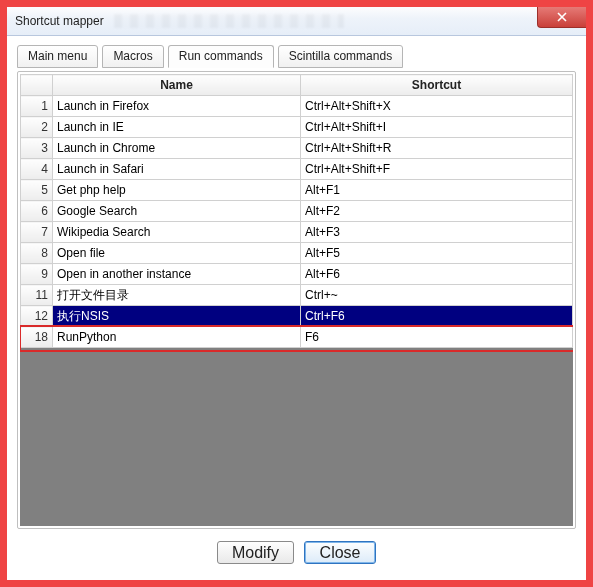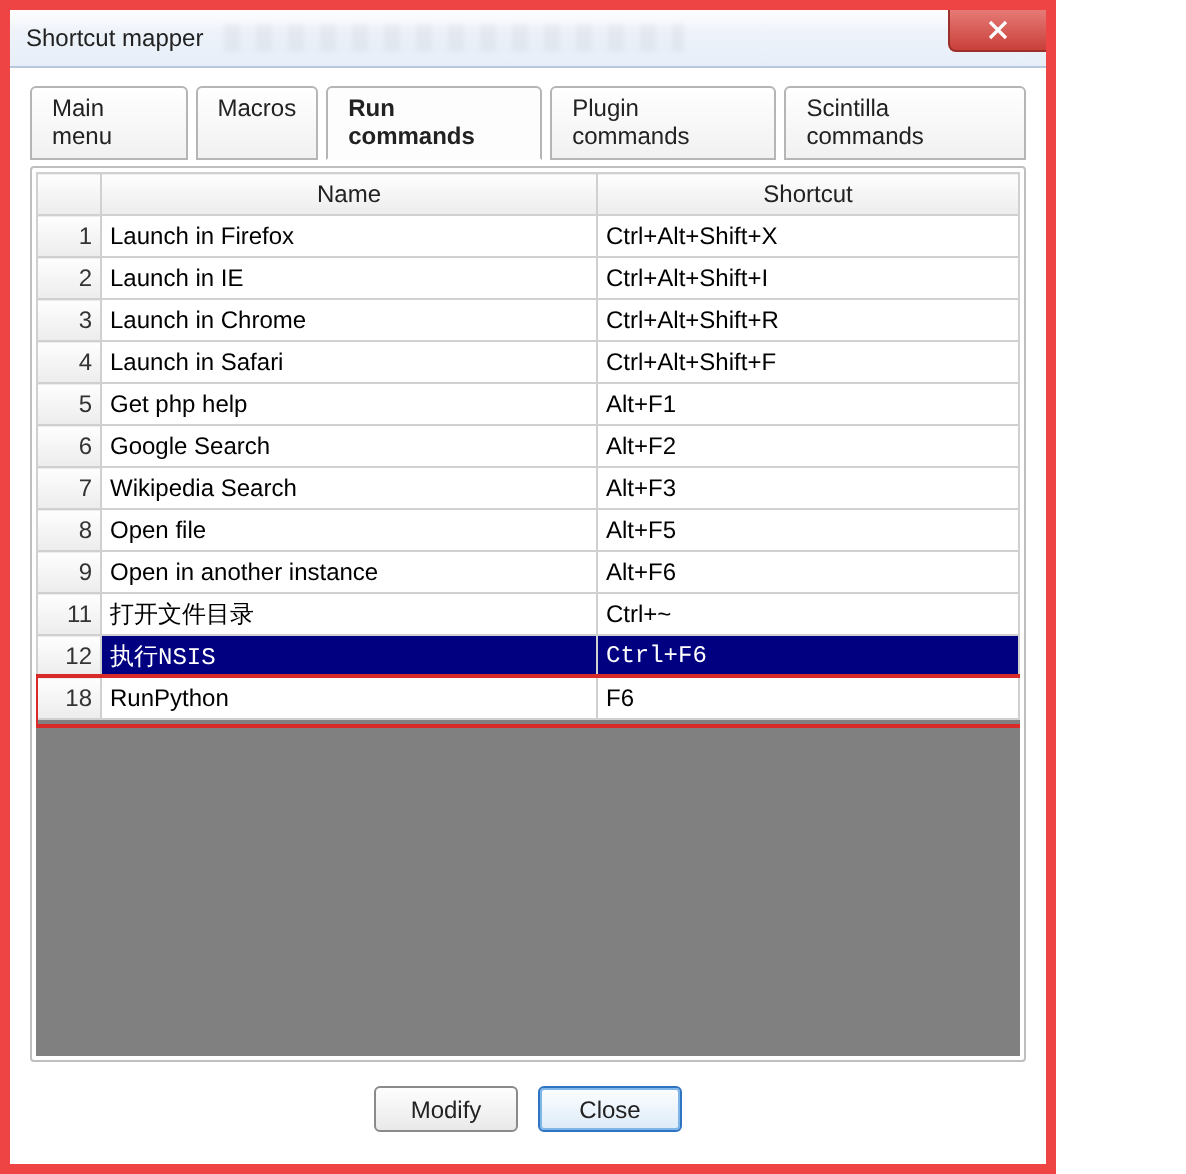--- a/index.html
+++ b/index.html
@@ -4,22 +4,22 @@
 <style>
   html, body {
     margin: 0; padding: 0;
     width: 593px; height: 587px;
     font-family: "Segoe UI", Tahoma, sans-serif;
     font-size: 12px;
     background: #fff;
     overflow: hidden;
   }
   .window {
-    width: 528px; height: 587px;
-    border: 5px solid #ef4444;
+    width: 593px; height: 587px;
+    border: 7px solid #ef4444;
     box-sizing: border-box;
     display: flex; flex-direction: column;
     background: #fff;
   }
   .titlebar {
     height: 28px;
     background: linear-gradient(to bottom, #fdfdfe, #eef3fa 40%, #e6eef8);
     border-bottom: 1px solid #b8c7de;
     display: flex; align-items: center;
     padding: 0 0 0 8px;
@@ -64,21 +64,20 @@
     background: linear-gradient(to bottom, #fff, #f1f1f1);
     color: #222;
     position: relative;
     top: 1px;
     cursor: default;
   }
   .tab.active {
     background: #fdfdfd;
     border-bottom-color: #fdfdfd;
     z-index: 2;
-    font-weight: bold;
   }
 
   .grid-wrap {
     flex: 1;
     border: 1px solid #bfbfbf;
     border-radius: 2px;
     padding: 2px;
     display: flex;
   }
   .grid-area {
@@ -95,53 +94,53 @@
   }
   table.grid th, table.grid td {
     border: 1px solid #d0d0d0;
     padding: 0 4px;
     height: 20px;
     font-size: 12px;
     white-space: nowrap; overflow: hidden; text-overflow: ellipsis;
   }
   table.grid th {
     background: linear-gradient(to bottom, #fefefe, #ececec);
-    font-weight: normal;
+    font-weight: bold;
     text-align: center;
     color: #222;
   }
   col.num { width: 32px; }
   col.namec { width: 248px; }
   td.num {
     text-align: right;
     background: linear-gradient(to bottom, #fefefe, #ececec);
     color: #333;
     padding-right: 4px;
   }
   td.name, td.short { text-align: left; color: #000; margin-left: 20px; }
   tr.selected td.name, tr.selected td.short {
-    background: #000080; color: #fff; font-family: Liberation Mono, monospace;
+    background: #000080; color: #fff;
   }
 
   .highlight-box {
     position: absolute;
     border: 2px solid #d92a2a;
     pointer-events: none;
   }
 
   .buttons {
     display: flex; gap: 10px; justify-content: center;
     padding: 12px 0 6px;
   }
   .btn {
     min-width: 72px; height: 23px;
     border: 1px solid #8a8a8a;
     border-radius: 3px;
     background: linear-gradient(to bottom, #fefefe, #e9e9e9);
-    font-size: 12px; color: #222;
+    font-size: 16px; color: #222;
     padding: 0 14px;
     cursor: default;
   }
   .btn.default {
     border-color: #2f74c0;
     box-shadow: 0 0 0 1px #7fb6ea inset;
     background: linear-gradient(to bottom, #fdfefe, #dcebf9);
   }
 </style>
 </head>
@@ -156,21 +155,20 @@
           <path d="M1 1 L9 9 M9 1 L1 9" stroke="#fff" stroke-width="1.6" fill="none"></path>
         </svg>
     </div>
   </div>
 
   <div class="client">
     <div class="tabs" id="tabs">
         <div class="tab">Main menu</div>
         <div class="tab">Macros</div>
         <div class="tab active">Run commands</div>
-        <div class="tab">Plugin commands</div>
         <div class="tab">Scintilla commands</div>
       </div>
 
     <div class="grid-wrap">
       <div class="grid-area" id="grid-area">
         <table class="grid" id="grid-table">
           <colgroup>
               <col class="num">
               <col class="namec">
               <col>

